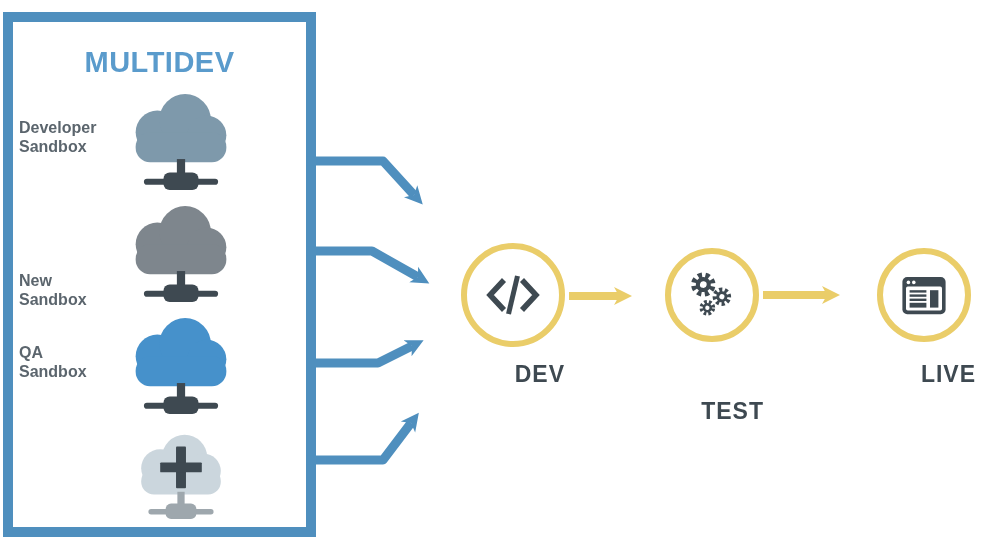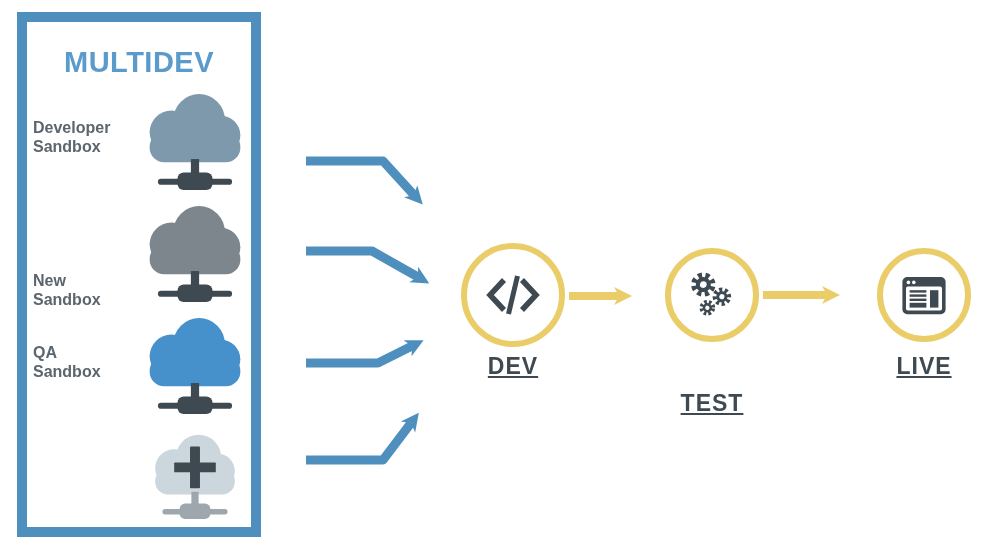--- a/index.html
+++ b/index.html
@@ -7,21 +7,21 @@
     --label_gray:#5B656D; --cloud_dev:#7E99AB; --cloud_feature:#7E868D;
     --cloud_qa:#4691CB; --cloud_add:#CBD6DD; --network_light:#9EA7AD;
   }
   html,body{margin:0;padding:0;background:#fff;}
   .stage{
     position:relative;width:994px;height:558px;background:#fff;overflow:hidden;
     font-family:"Liberation Sans",sans-serif;
   }
   
   .mbox{
-    position:absolute;left:17px;top:12px;width:244px;height:525px;
+    position:absolute;left:3px;top:12px;width:313px;height:525px;
     border:10px solid var(--blue);box-sizing:border-box;background:#fff;
   }
   .mbox-title{
     position:absolute;left:0;top:24px;width:100%;text-align:center;
     font-size:29px;font-weight:bold;letter-spacing:.5px;color:var(--title_blue);
   }
   .sandbox-label{
     position:absolute;left:6px;width:116px;text-align:left;
     font-size:16px;line-height:19px;font-weight:600;color:var(--label_gray);
   }
@@ -38,22 +38,22 @@
   .arrow-yellow{stroke:var(--yellow);stroke-width:8;fill:none;stroke-linejoin:round;}
   
   .node-circle{
     position:absolute;border:6px solid var(--yellow);border-radius:50%;
     background:#fff;box-sizing:border-box;display:flex;align-items:center;justify-content:center;
   }
   .dev-circle{left:461px;top:243px;width:104px;height:104px;}
   .test-circle{left:665px;top:248px;width:94px;height:94px;}
   .live-circle{left:877px;top:248px;width:94px;height:94px;}
   .node-label{
-    position:absolute;top:353px;width:104px;text-align:center;
-    font-size:23px;font-weight:bold;letter-spacing:1px;color:var(--slate);text-decoration:underline;
+    position:absolute;top:361px;width:104px;text-align:right;
+    font-size:23px;font-weight:bold;letter-spacing:1px;color:var(--slate);
   }
   .dev-label{left:461px;} .test-label{left:660px;margin-top:37px;} .live-label{left:872px;}
 </style>
 </head>
 <body>
 
 <div class="stage">
 
   <div class="mbox">
     <div class="mbox-title">MULTIDEV</div>

